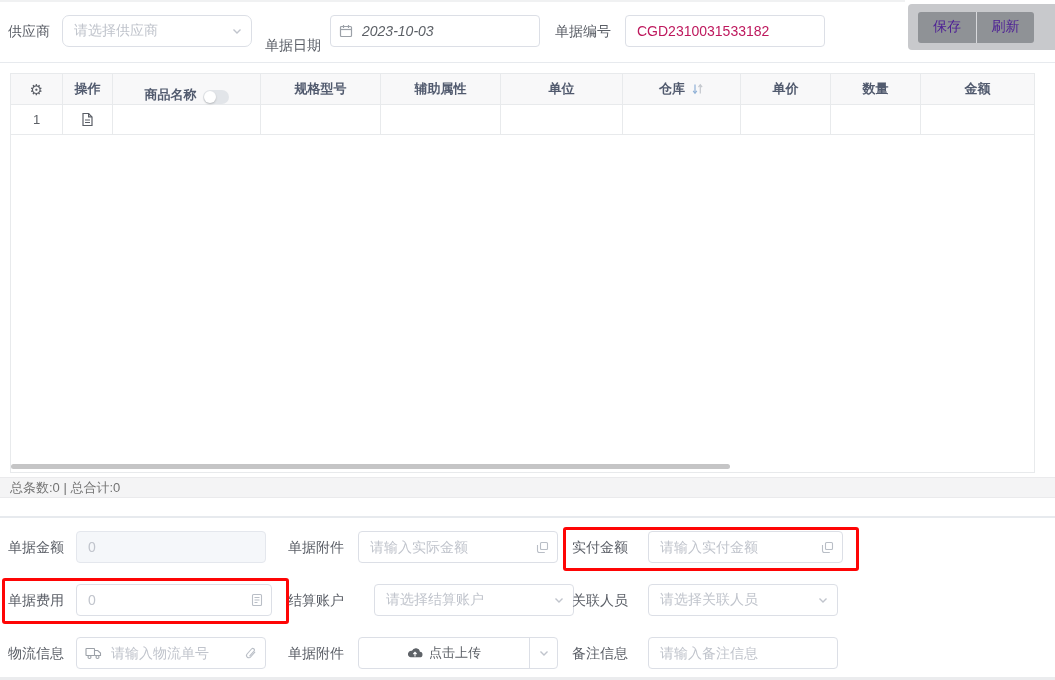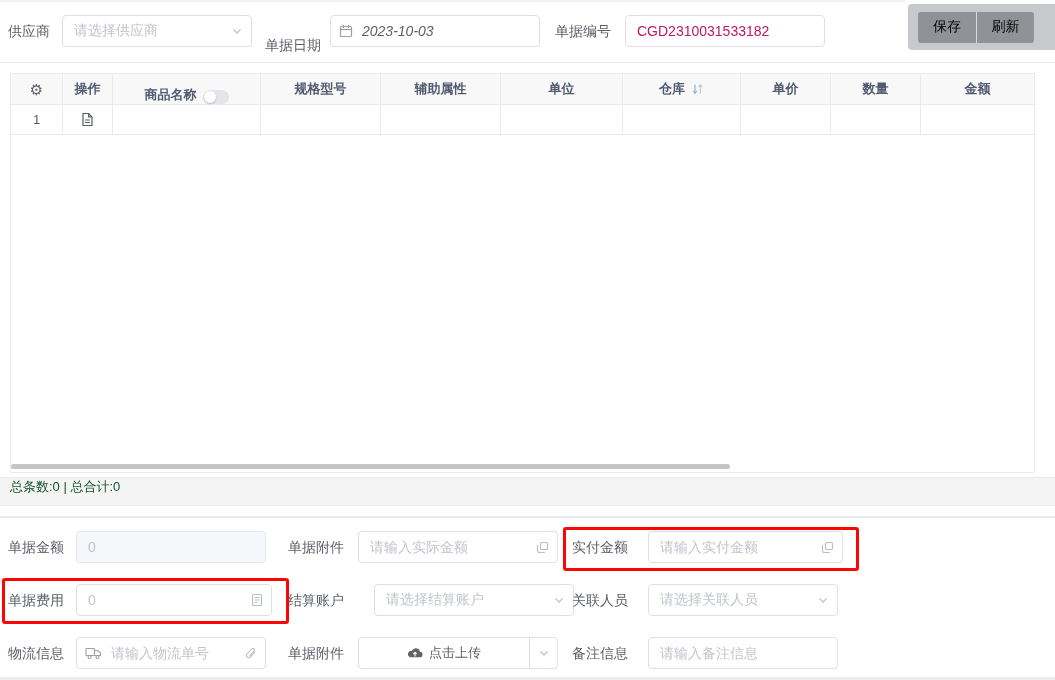--- a/index.html
+++ b/index.html
@@ -15,60 +15,60 @@
   .field input::placeholder{color:#c0c4cc;}
   .ph{flex:1;font-size:14px;color:#c0c4cc;padding-left:3px;white-space:nowrap;overflow:hidden;}
   .val{flex:1;font-size:14px;color:#5c6066;padding-left:3px;white-space:nowrap;font-style:italic;}
   .disabled{background:#f5f7fa;border-color:#e4e7ed;}
   .disabled input{color:#c0c4cc;}
   .pale input{color:#c0c4cc;}
   .sfx{display:flex;align-items:center;flex:none;}
   
   .btn-panel{position:absolute;left:908px;top:4px;width:147px;height:46px;background:#c8c9cc;
              border-radius:4px 0 0 4px;display:flex;align-items:center;padding-left:10px;box-sizing:border-box;}
-  .gbtn{width:58px;height:31px;background:#8f9296;border:0;color:#000000;font-size:14px;
+  .gbtn{width:58px;height:31px;background:#8f9296;border:0;color:#4c1d95;font-size:14px;
         font-family:Liberation Mono, monospace;cursor:pointer;}
   .gbtn.first{border-radius:3px 0 0 3px;}
   .gbtn.second{border-left:1px solid #d8d9dc;border-radius:0 3px 3px 0;}
   
   .table{position:absolute;left:10px;top:73px;width:1025px;height:400px;border:1px solid #e8eaec;
          box-sizing:border-box;background:#fff;}
   .thead{display:flex;height:31px;background:#f8f8f9;border-bottom:1px solid #e8eaec;box-sizing:border-box;}
   .th{display:flex;align-items:center;justify-content:center;gap:6px;font-size:13px;font-weight:bold;
       color:#515a6e;border-right:1px solid #e8eaec;box-sizing:border-box;height:100%;}
   .th:last-child{border-right:0;}
   .trow{display:flex;height:30px;border-bottom:1px solid #e8eaec;box-sizing:border-box;}
   .td{display:flex;align-items:center;justify-content:center;font-size:13px;color:#5c6066;
       border-right:1px solid #e8eaec;box-sizing:border-box;height:100%;}
   .td:last-child{border-right:0;}
   .gear{font-size:15px;color:#5a5e66;line-height:1;cursor:pointer;}
   .toggle{width:26px;height:14px;border-radius:7px;background:#e2e5e9;position:relative;display:inline-block;cursor:pointer;}
   .knob{position:absolute;left:1px;top:1px;width:12px;height:12px;border-radius:50%;background:#fff;
         box-shadow:0 1px 2px rgba(0,0,0,.2);}
   .hscroll{position:absolute;left:0;bottom:3px;width:719px;height:5px;background:#c5c5c6;border-radius:3px;cursor:pointer;}
-  .summary-bar{position:absolute;left:0;top:477px;width:1055px;height:29px;background:#f4f4f5;
+  .summary-bar{position:absolute;left:0;top:477px;width:1055px;height:21px;background:#f4f4f5;
                border-top:1px solid #eaeaec;border-bottom:1px solid #eaeaec;box-sizing:border-box;
-               display:flex;align-items:flex-start;padding-left:10px;font-size:13px;color:#14532d;}
+               display:flex;align-items:flex-end;padding-left:10px;font-size:13px;color:#737373;}
   .annotation{position:absolute;border:3px solid #fe0505;border-radius:3px;pointer-events:none;z-index:6;}
   
   .upload{padding:0;overflow:hidden;gap:0;}
   .upload-main{flex:1;display:flex;align-items:center;justify-content:center;gap:6px;height:100%;
                cursor:pointer;font-size:13px;color:#5c6066;}
   .upload-caret{width:28px;height:100%;display:flex;align-items:center;justify-content:center;
                 border-left:1px solid #dcdfe6;cursor:pointer;box-sizing:border-box;}
 </style>
 </head>
 <body>
 
 <div class="page">
 
   <div class="hairline" style="left:0;top:0;width:905px;height:2px;"></div>
 
   <span class="lbl" style="left:8px;top:15px;">供应商</span>
-  <div class="field" style="left:62px;top:15px;width:190px;">
+  <div class="field" style="left:62px;top:15px;width:190px;border-radius:7px;">
     <span class="ph">请选择供应商</span>
     <span class="sfx">
       <svg width="12" height="12" viewBox="0 0 12 12">
           <path d="M2.5 4.5 L6 8 L9.5 4.5" fill="none" stroke="#c0c4cc" stroke-width="1.4"></path>
         </svg>
     </span>
   </div>
 
   <span class="lbl" style="left:265px;top:29px;">单据日期</span>
   <div class="field" style="left:330px;top:15px;width:210px;">

